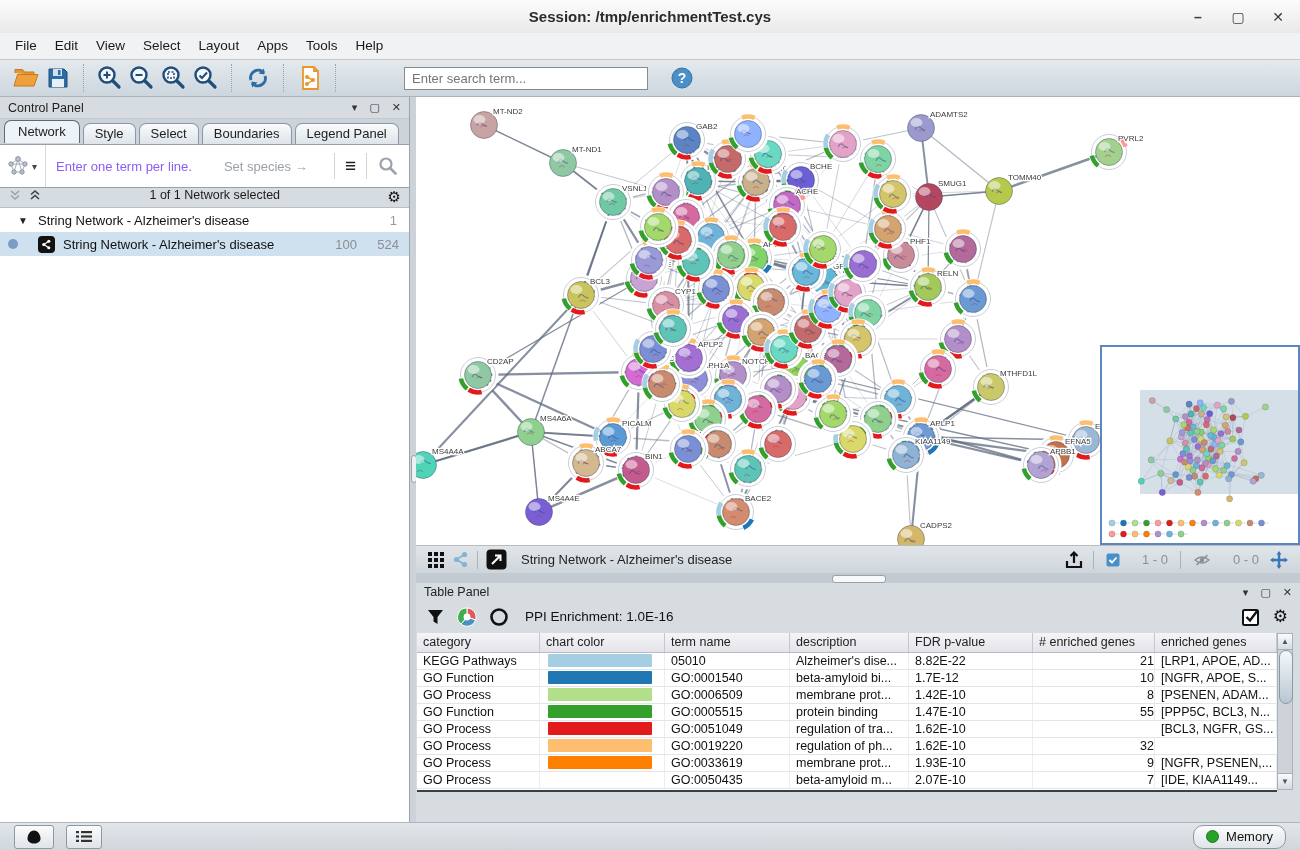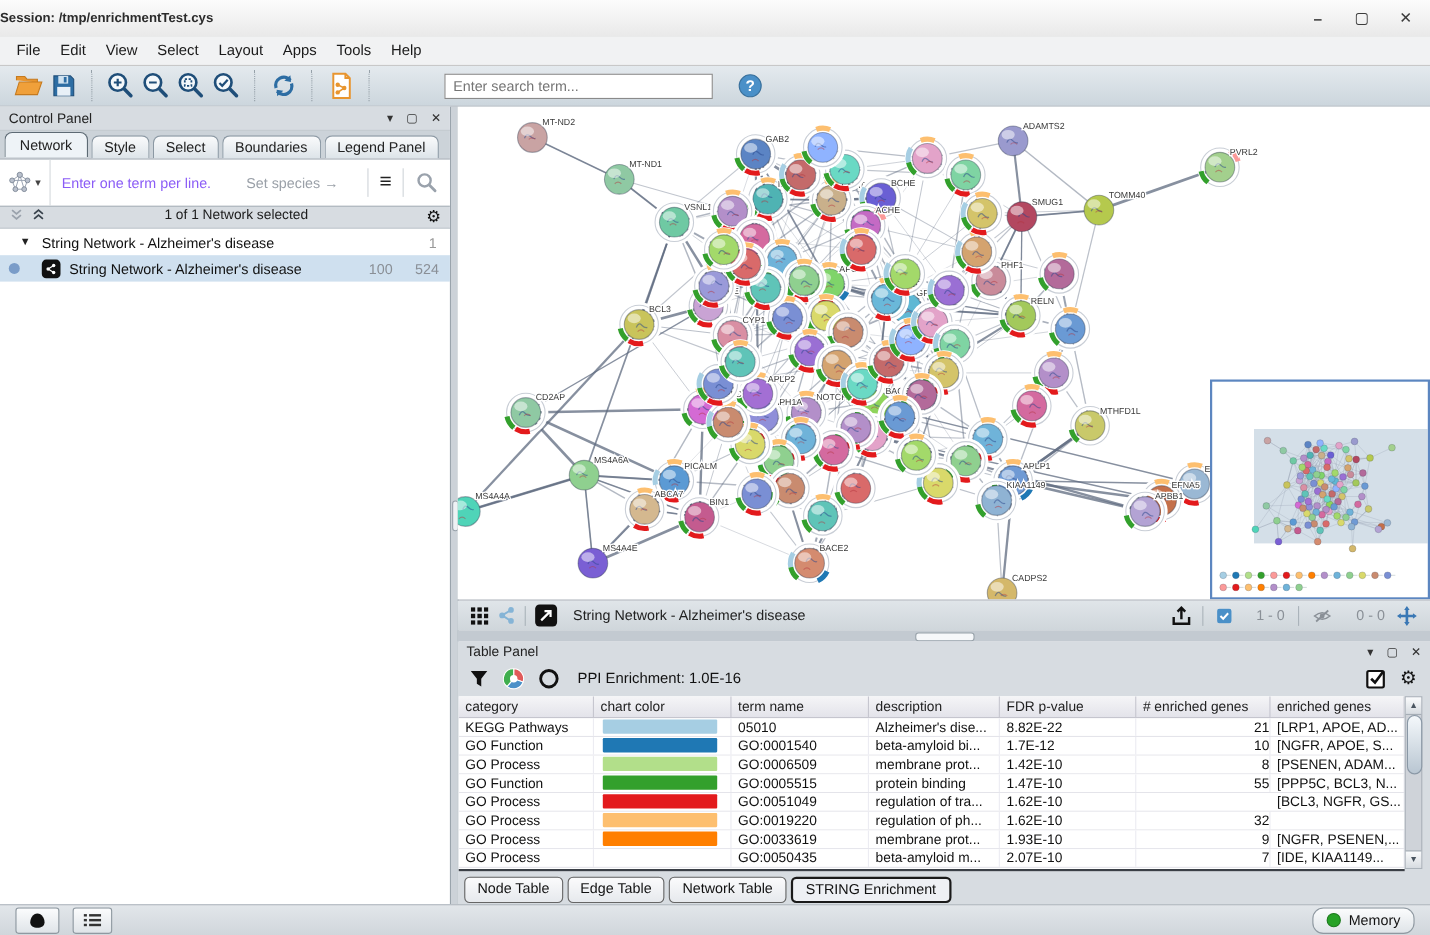--- a/index.html
+++ b/index.html
@@ -2,21 +2,21 @@
 <html><head>
 <meta charset="utf-8">
 <style>
   html,body{margin:0;padding:0;background:#888;}
   .app{position:relative;width:1300px;height:850px;background:#e9ebee;overflow:hidden;
        font-family:"Liberation Sans","DejaVu Sans",sans-serif;-webkit-font-smoothing:antialiased;}
   
   .titlebar{position:absolute;left:0;top:0;width:1300px;height:33px;
     background:linear-gradient(#fcfcfc,#e9e9e9);border-bottom:1px solid #cfcfcf;}
   .titlebar .title{position:absolute;left:0;right:0;top:0;height:33px;line-height:33px;
-    text-align:left;font-size:12px;font-weight:bold;color:#2b2b2b;}
+    text-align:center;font-size:15px;font-weight:bold;color:#2b2b2b;}
   .winbtns{position:absolute;right:14px;top:0;height:33px;display:flex;align-items:center;gap:24px;
     font-size:14px;color:#3c3c3c;font-weight:bold;}
   .winbtns span{cursor:default;width:16px;text-align:center;}
   .menubar{position:absolute;left:0;top:33px;width:1300px;height:27px;background:#f1f2f3;
     border-bottom:1px solid #c8c8c8;display:flex;align-items:center;padding-left:6px;box-sizing:border-box;}
   .menubar .mi{padding:0 9px;font-size:13.5px;color:#1a1a1a;line-height:26px;}
   .toolbar{position:absolute;left:0;top:60px;width:1300px;height:37px;
     background:linear-gradient(#e4eaee,#ccd6dd);border-bottom:1px solid #aab4bc;
     display:flex;align-items:center;padding-left:10px;box-sizing:border-box;}
   .tsep{width:1px;height:28px;border-left:1px dotted #96a1a9;margin:0 9px;}
@@ -2416,26 +2416,20 @@
             <div class="td num" style="width: 122px;">7</div>
             <div class="td" style="width: 122px;">[IDE, KIAA1149...</div>
           </div>
         </div>
     </div>
     <div class="vscroll">
       <div class="sbtn">▲</div>
       <div class="sthumb"></div>
       <div class="sbtn down">▼</div>
     </div>
-    <div class="tp-tabs" id="tp-tabs">
-        <span class="tptab">Node Table</span>
-        <span class="tptab">Edge Table</span>
-        <span class="tptab">Network Table</span>
-        <span class="tptab active">STRING Enrichment</span>
-      </div>
   </div>
 
   <div class="statusbar">
     <div class="sbutton">
       <svg width="16" height="14" viewBox="0 0 16 14">
         <path d="M8 0.5 C12 0.5 14.5 5 14.5 8.5 C14.5 12 11.5 13.5 8 13.5 C4.5 13.5 1.5 12 1.5 8.5 C1.5 5 4 0.5 8 0.5 Z" fill="#111"></path>
       </svg>
     </div>
     <div class="sbutton" style="width:34px">
       <svg width="16" height="13" viewBox="0 0 16 13">

